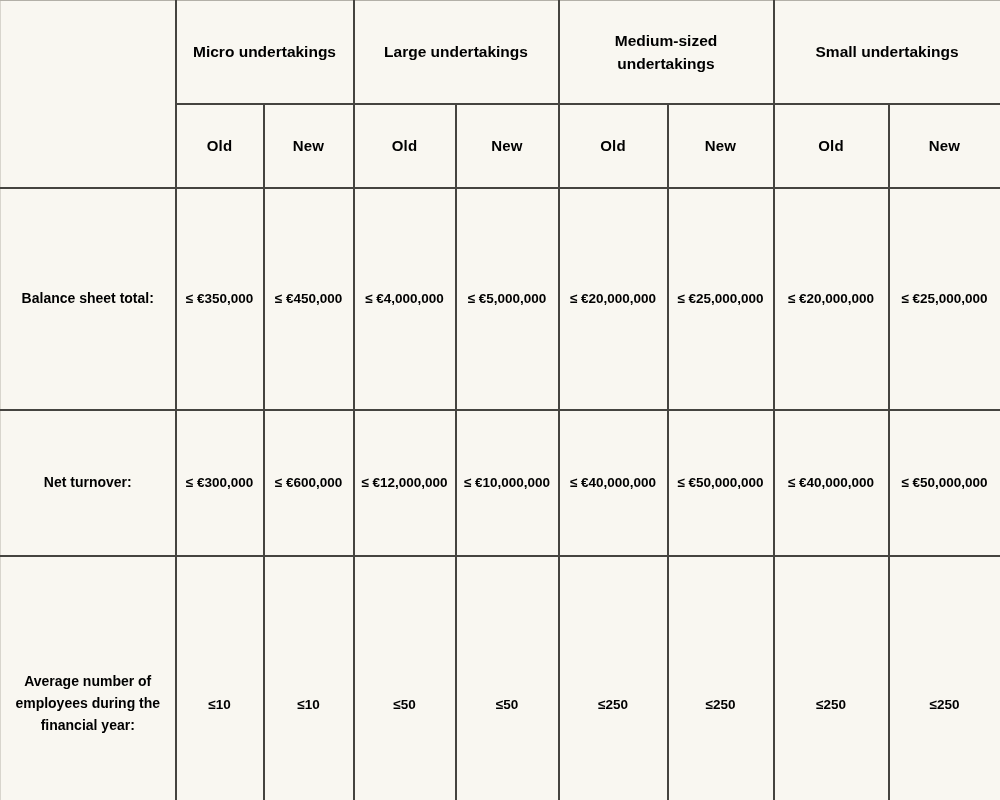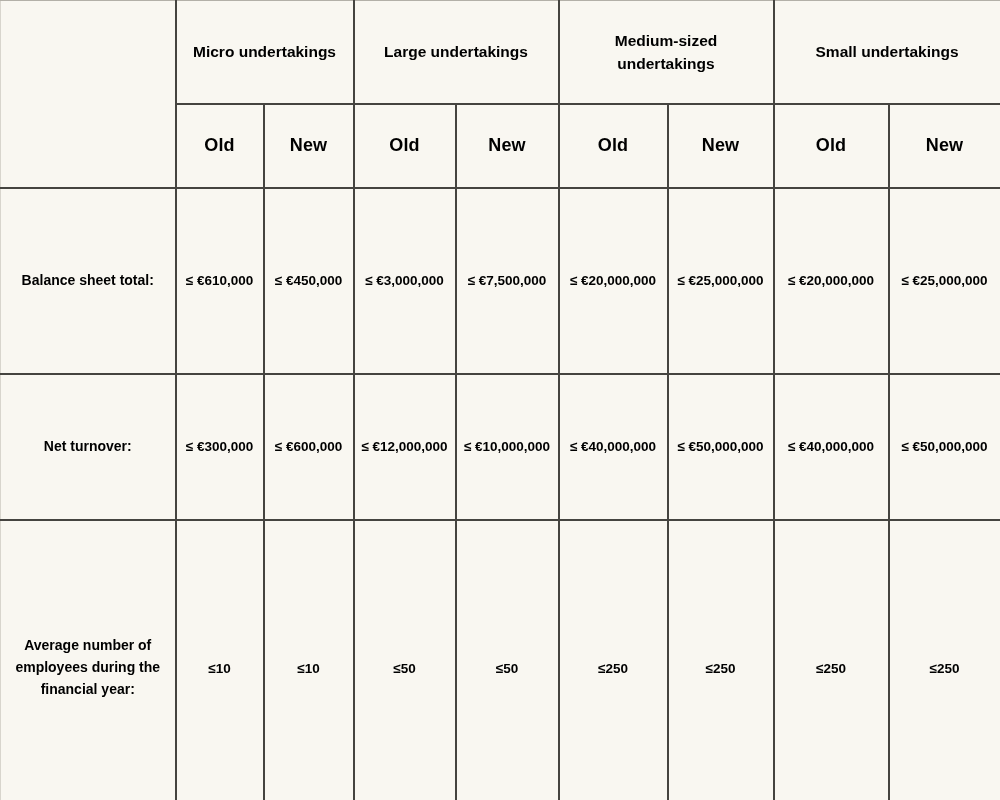--- a/index.html
+++ b/index.html
@@ -42,33 +42,33 @@
     font-weight: 700;
     padding: 0 2px;
   }
   
   tr.r-group > td { border-top: 1px solid #b3b0a8; }
   td:first-child  { border-left: 1px solid #d8d5cd; }
   tr.r-emp > td   { border-bottom: none; }
 
   tr.r-group { height: 103px; }
   tr.r-sub   { height: 84px; }
-  tr.r-bal   { height: 186px; padding-left: 28px; }
+  tr.r-bal   { height: 222px; padding-left: 28px; }
   tr.r-net   { height: 146px; margin-left: 32px; }
   tr.r-emp   { height: 296px; }
 
   td.group {
     font-size: 15.5px;
     line-height: 1.5;
     padding: 0 10px;
   }
   td.group.narrowpad { padding: 0 13px; } 
 
   td.sub {
-    font-size: 18px;
+    font-size: 15px;
     letter-spacing: 0.2px;
     text-align: center;
   }
   td.rowlabel {
     font-size: 14px;
     line-height: 1.55;
     padding: 0 10px;
   }
   td.value {
     font-size: 13.5px;
@@ -112,24 +112,24 @@
         <td class="sub">New</td>
         <td class="sub">Old</td>
         <td class="sub">New</td>
         <td class="sub">Old</td>
         <td class="sub">New</td>
         <td class="sub">Old</td>
         <td class="sub">New</td>
       </tr>
       <tr class="r-bal">
         <td class="rowlabel">Balance sheet total:</td>
-        <td class="value">≤ €610,000</td>
+        <td class="value">≤ €350,000</td>
         <td class="value">≤ €450,000</td>
-        <td class="value">≤ €3,000,000</td>
-        <td class="value">≤ €7,500,000</td>
+        <td class="value">≤ €4,000,000</td>
+        <td class="value">≤ €5,000,000</td>
         <td class="value">≤ €20,000,000</td>
         <td class="value">≤ €25,000,000</td>
         <td class="value">≤ €20,000,000</td>
         <td class="value">≤ €25,000,000</td>
       </tr>
       <tr class="r-net">
         <td class="rowlabel">Net turnover:</td>
         <td class="value">≤ €300,000</td>
         <td class="value">≤ €600,000</td>
         <td class="value">≤ €12,000,000</td>

